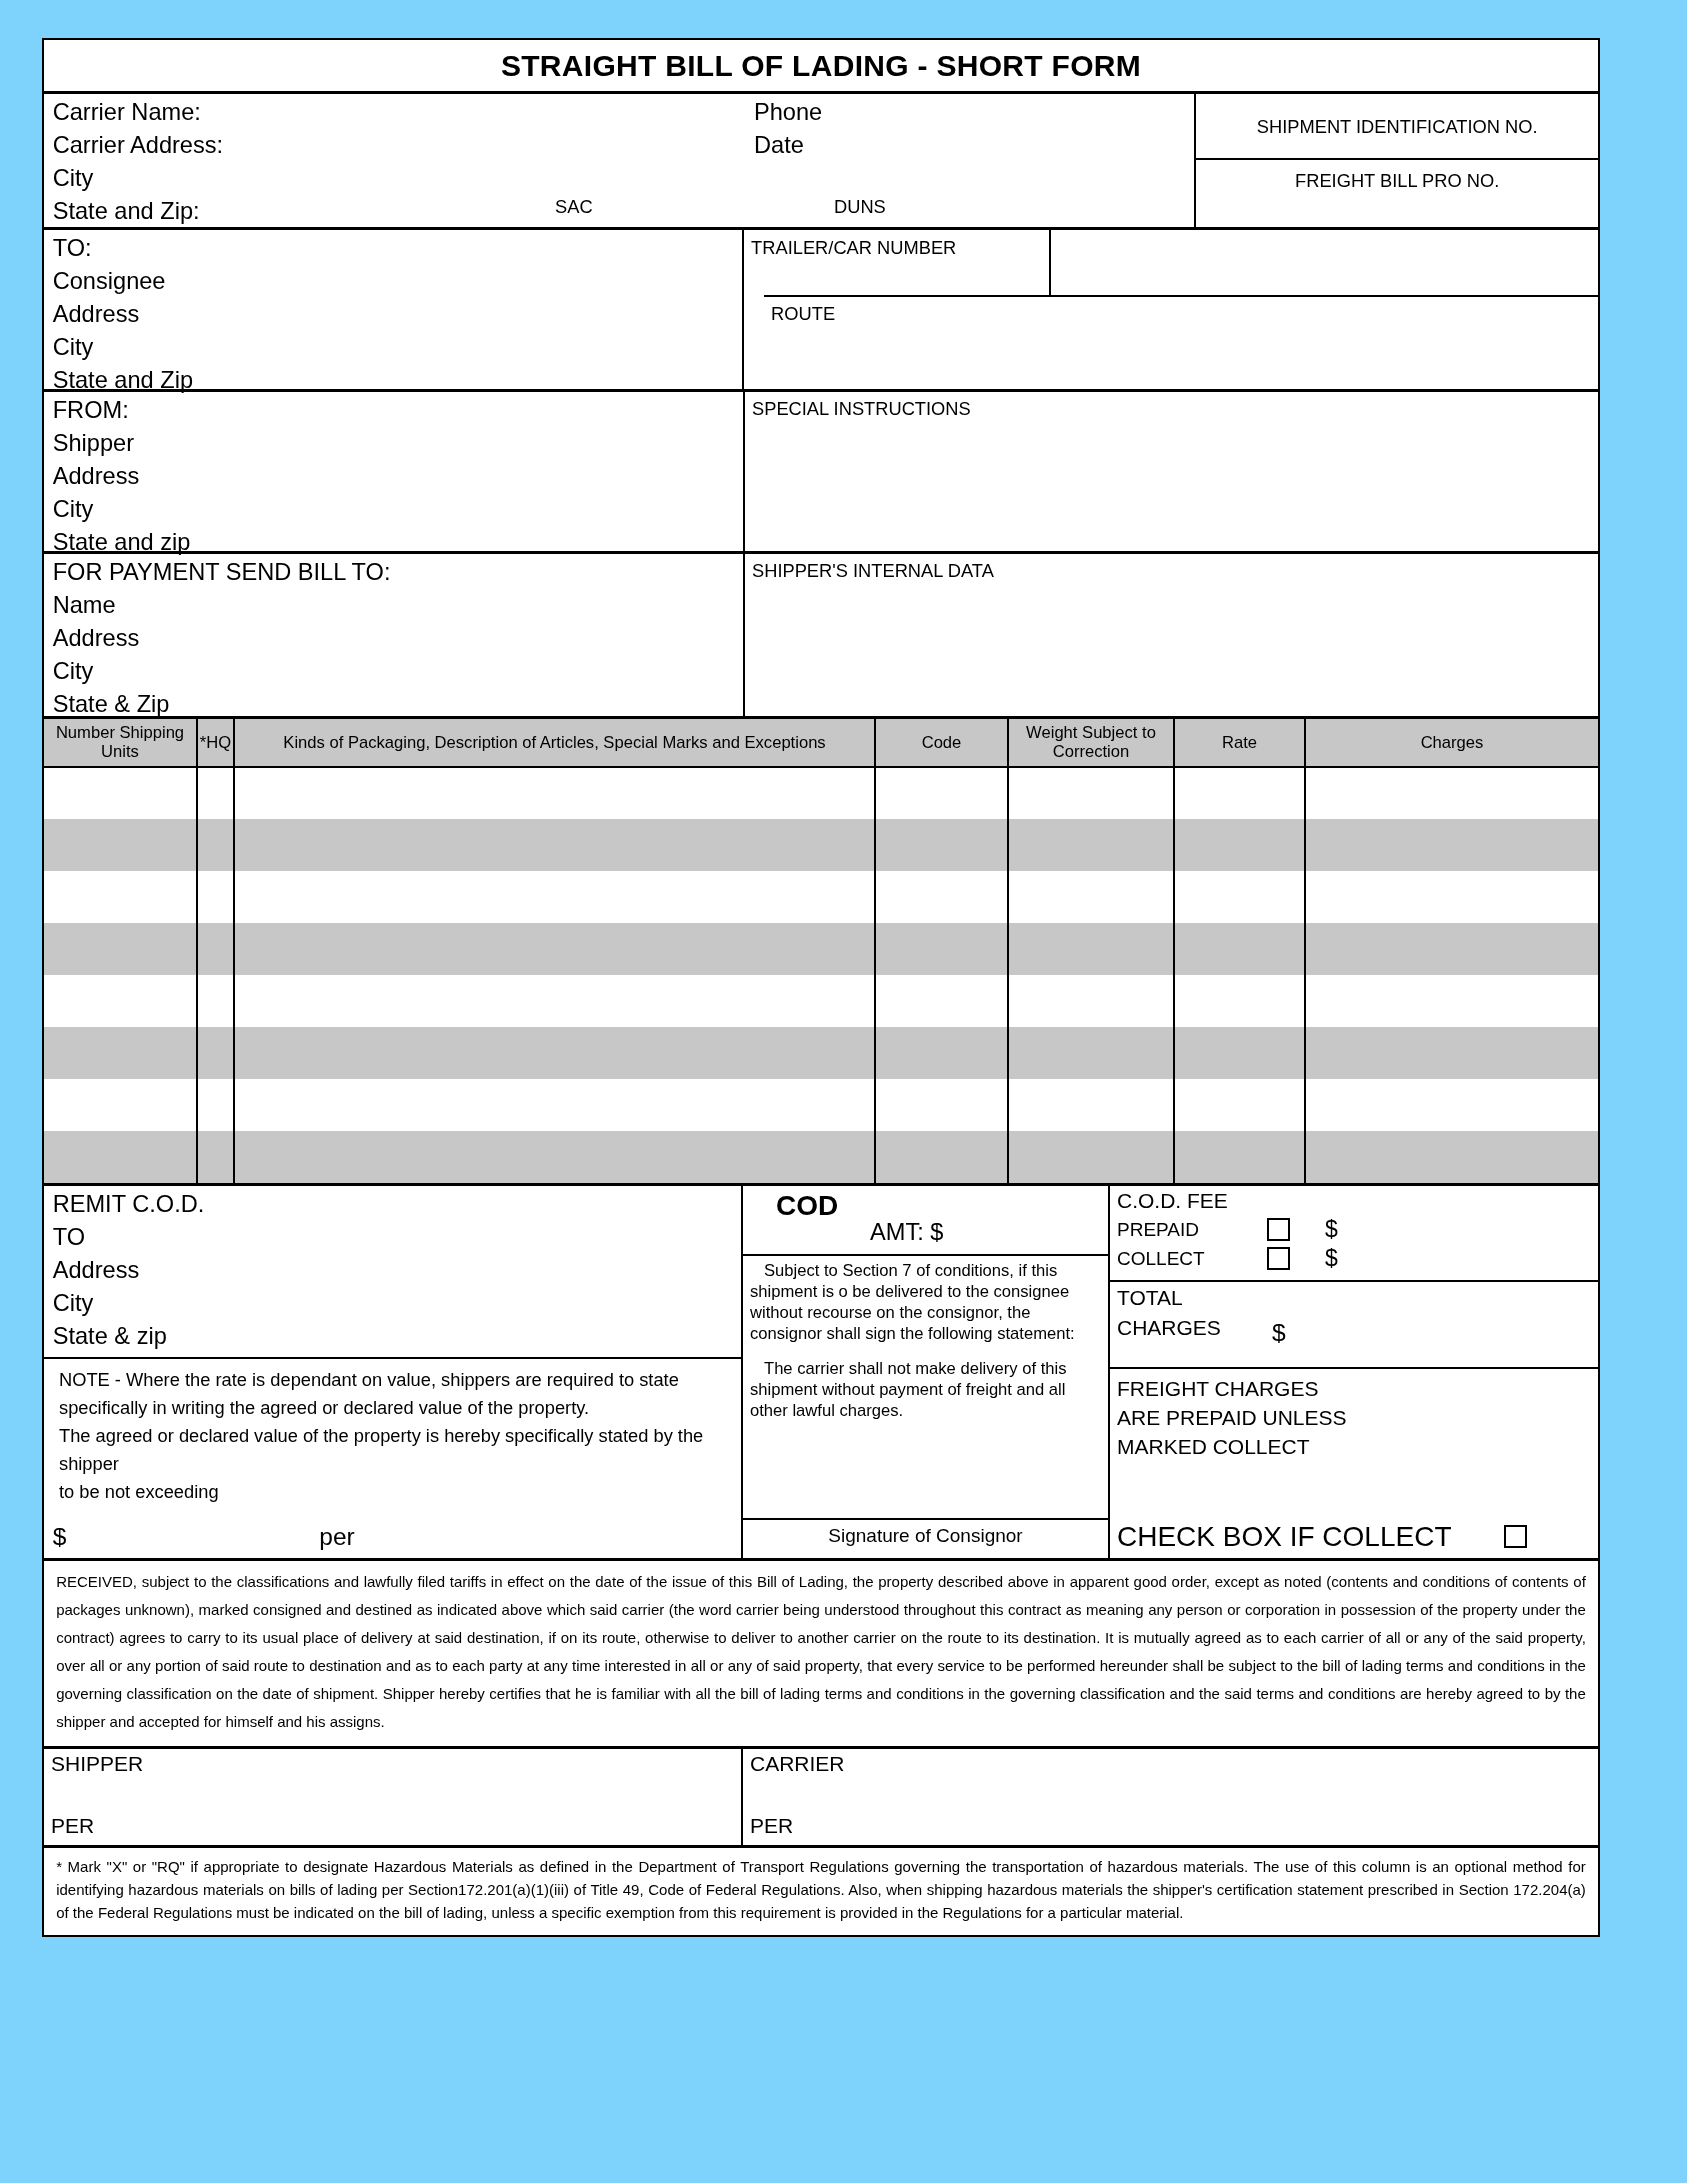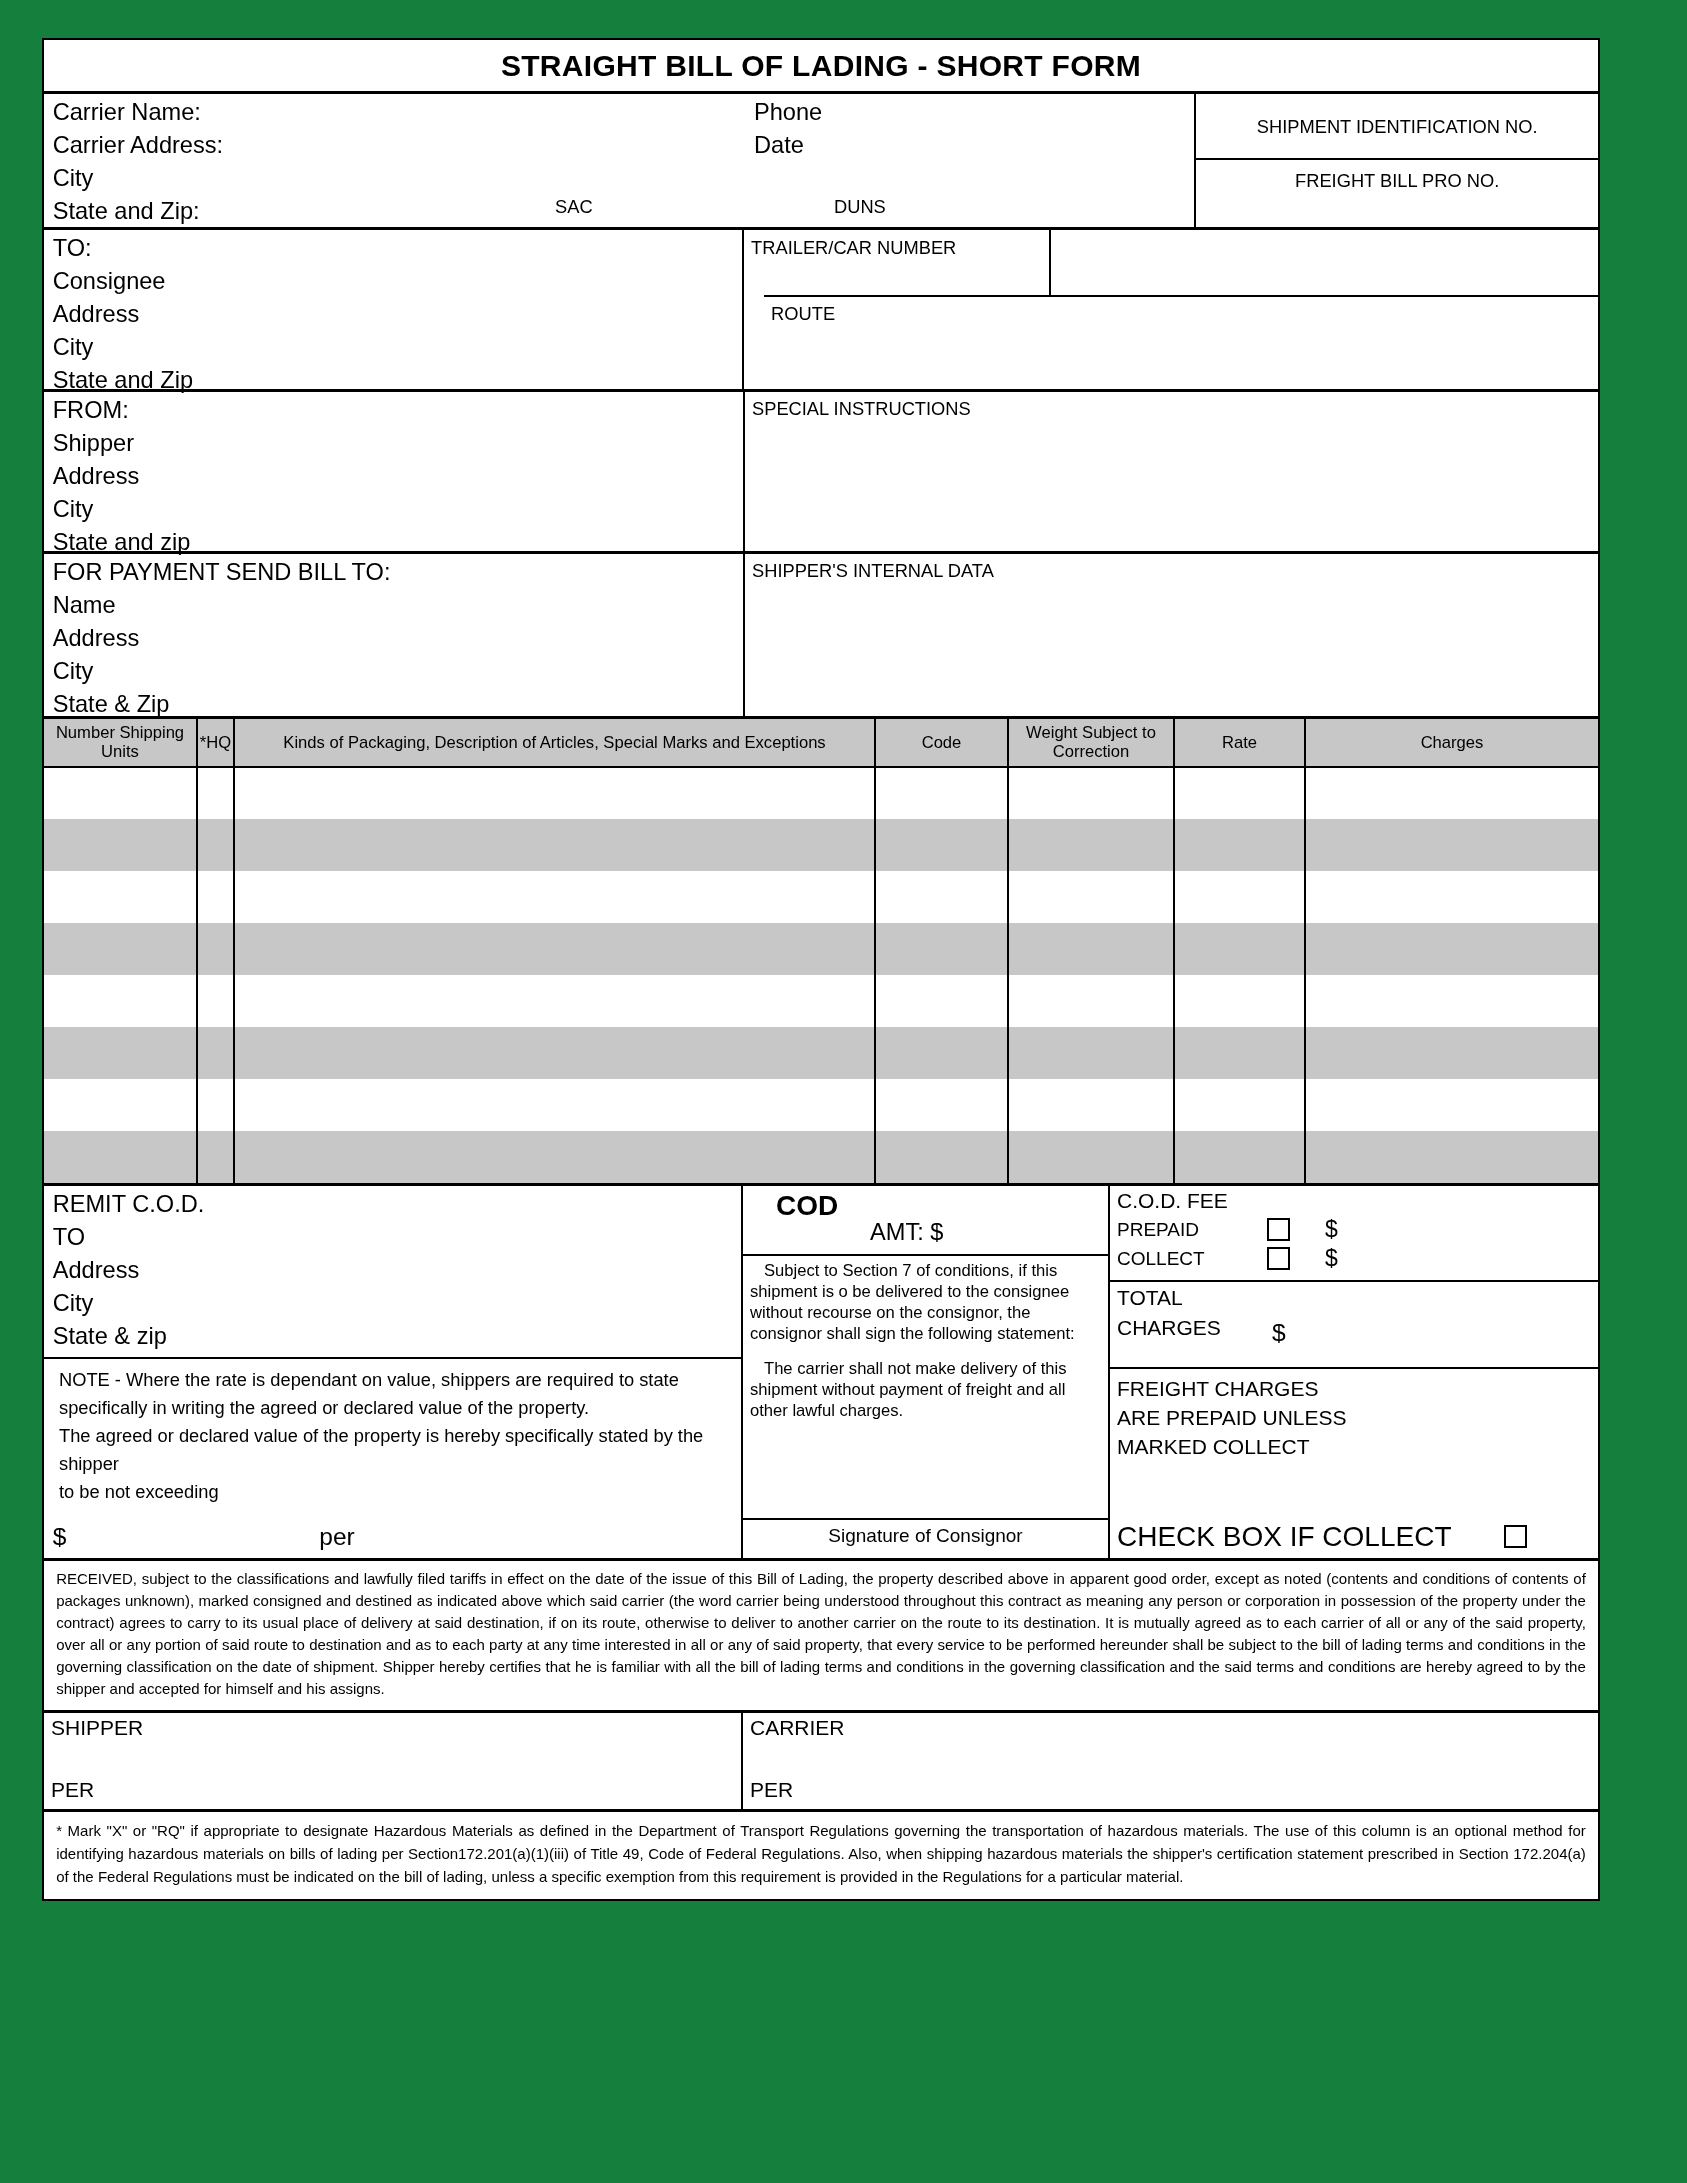--- a/index.html
+++ b/index.html
@@ -7,21 +7,21 @@
   html, body {
     margin: 0; padding: 0;
     background: #ffffff;
     font-family: "Liberation Sans", sans-serif;
     color: #000000;
   }
   #page {
     position: relative;
     width: 1687px;
     height: 2184px;
-    background: #15803d;
+    background: #7dd3fc;
     overflow: hidden;
   }
   .form {
     position: absolute;
     left: 42px;
     top: 38px;
     width: 1558px;
     border: 2.6px solid #000;
     background: #fff;
   }
@@ -136,21 +136,21 @@
   .totalchg .t2 { font-size: 21px; line-height: 30px; }
   .totalchg .tdol { position: absolute; left: 162px; top: 37px; font-size: 24.5px; }
   .freightchg { flex: 1; padding: 5.2px 0 0 7px; position: relative; }
   .freightchg .f { font-size: 21px; line-height: 29px; }
   .chkcollect { position: absolute; left: 7px; bottom: 5.2px; display: flex; align-items: center; width: 96%; }
   .chkcollect .lbl { font-size: 28px; }
   .chkcollect .chk { margin-left: 52px; }
 
   
   .received { border-top: 3.5px solid #000; padding: 7px 12.2px 10.5px 12.2px; }
-  .received p { margin: 0; font-size: 15px; line-height: 22px; text-align: justify; }
+  .received p { margin: 0; font-size: 15px; line-height: 28px; text-align: justify; }
 
   
   .sigs { display: flex; border-top: 3.5px solid #000; }
   .sigs > div { height: 96px; padding: 2.6px 0 0 7px; position: relative; }
   .sigs .left { width: 699px; border-right: 2.6px solid #000; }
   .sigs .right { flex: 1; }
   .sigs .top { font-size: 21px; }
   .sigs .per { position: absolute; left: 7px; bottom: 7px; font-size: 21px; }
 
   

